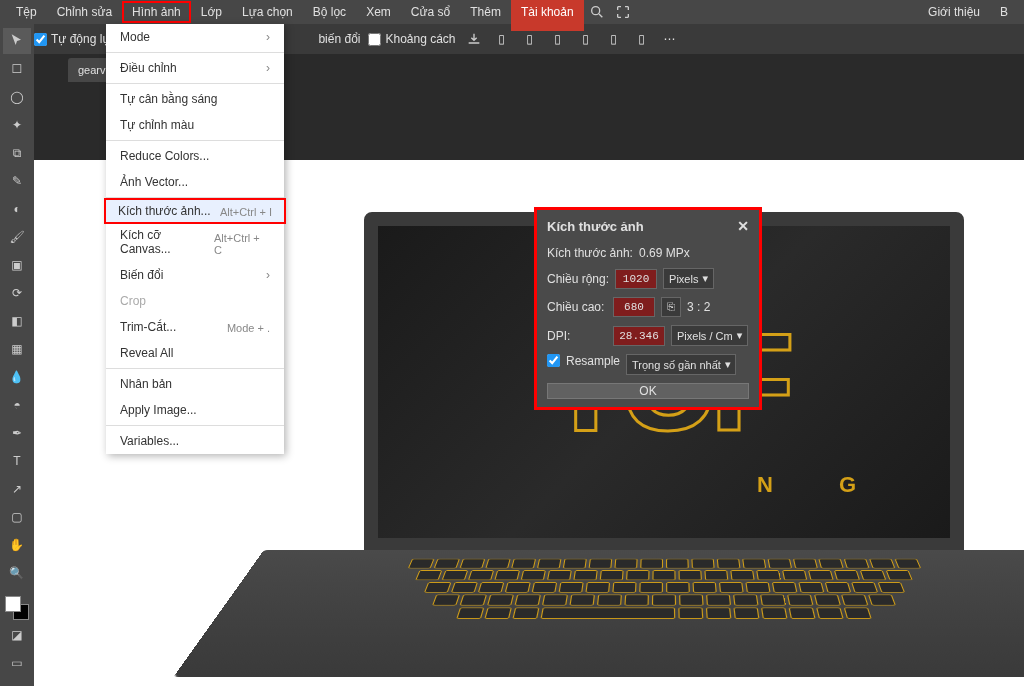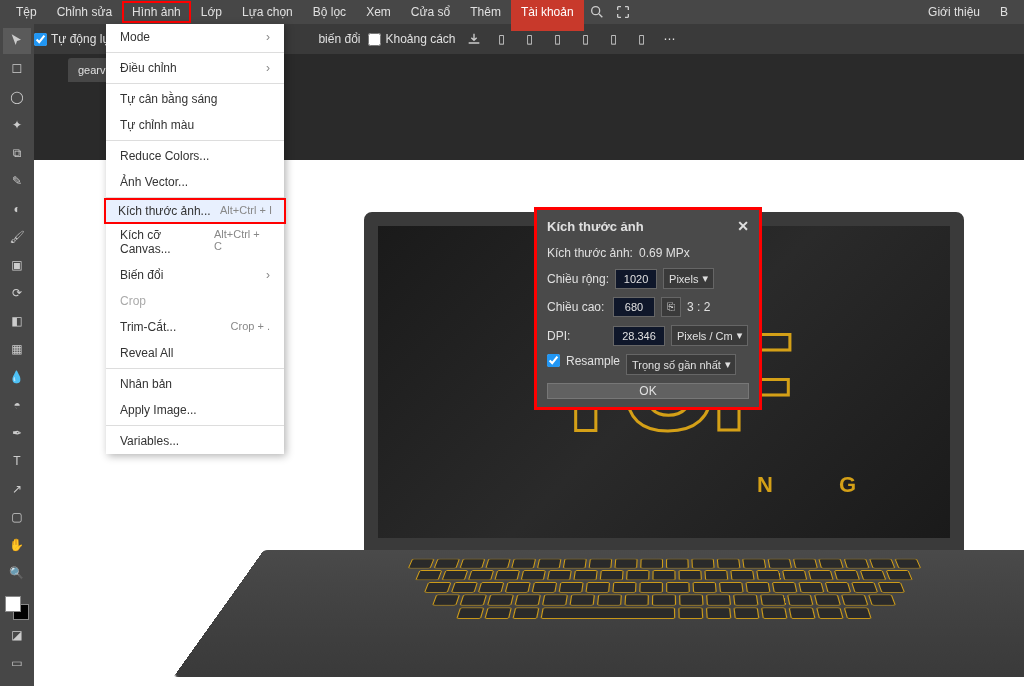--- a/index.html
+++ b/index.html
@@ -20,35 +20,35 @@
 .sidebar { width: 34px; background: #474747; display: flex; flex-direction: column; align-items: center; padding-top: 4px; gap: 2px; position: absolute; top: 24px; left: 0; height: 662px; }
 .tool { width: 28px; height: 26px; display: flex; align-items: center; justify-content: center; cursor: pointer; color: #ccc; }
 .tool.active { background: #5a5a5a; }
 .color-swatch { width: 24px; height: 24px; margin-top: 8px; position: relative; }
 .color-swatch .fg { width: 16px; height: 16px; background: #fff; border: 1px solid #888; position: absolute; top: 0; left: 0; }
 .color-swatch .bg { width: 16px; height: 16px; background: #000; border: 1px solid #888; position: absolute; bottom: 0; right: 0; }
 .canvas-area { margin-left: 34px; flex: 1; background: #fff; position: relative; }
 .canvas-area .dark-top { position: absolute; top: 0; left: 0; right: 0; height: 78px; background: #2a2a2a; }
 
 .dropdown { position: absolute; top: 24px; left: 106px; width: 178px; background: #fff; box-shadow: 2px 2px 8px rgba(0,0,0,0.3); color: #333; font-size: 12px; z-index: 100; }
-.dropdown .item { padding: 6px 14px; display: flex; justify-content: space-between; align-items: flex-start; cursor: pointer; position: relative; }
+.dropdown .item { padding: 6px 14px; display: flex; justify-content: space-between; align-items: flex-end; cursor: pointer; position: relative; }
 .dropdown .item.highlighted { background: #e8f0fe; border: 2px solid #ff0000; margin: -2px; padding: 4px 12px; }
 .dropdown .item.disabled { color: #aaa; }
 .dropdown .divider { height: 1px; background: #ddd; margin: 2px 0; }
 .dropdown .shortcut { color: #888; font-size: 11px; }
 .dropdown .arrow { color: #888; }
 
 .dialog { position: absolute; top: 207px; left: 534px; width: 228px; background: #4a4a4a; border: 1px solid #666; z-index: 200; color: #e0e0e0; font-size: 12px; }
 .dialog-highlight { border: 3px solid #ff0000; }
 .dialog-header { display: flex; justify-content: space-between; align-items: center; padding: 8px 10px; font-weight: bold; font-size: 13px; }
 .dialog-close { cursor: pointer; font-size: 14px; }
 .dialog-body { padding: 4px 10px 8px; }
 .dialog-row { display: flex; align-items: center; gap: 6px; margin-bottom: 8px; }
 .dialog-label { min-width: 60px; }
-.dialog-input { width: 42px; background: #0f172a; border: 1px solid #666; color: #e0e0e0; padding: 3px 5px; text-align: center; font-size: 11px; }
+.dialog-input { width: 42px; background: #7f1d1d; border: 1px solid #666; color: #e0e0e0; padding: 3px 5px; text-align: center; font-size: 11px; font-family: Liberation Mono, monospace; }
 .dialog-select { background: #3a3a3a; border: 1px solid #666; color: #e0e0e0; padding: 3px 5px; font-size: 11px; display: flex; align-items: center; gap: 4px; }
 .dialog-link { width: 20px; height: 20px; background: #3a3a3a; border: 1px solid #666; display: flex; align-items: center; justify-content: center; font-size: 10px; }
 .dialog-btn { width: 100%; background: #616161; border: 1px solid #777; color: #e0e0e0; text-align: center; cursor: pointer; margin-top: 4px; }
 .dialog-check { display: flex; align-items: flex-start; gap: 6px; }
 .dialog-check input { accent-color: #2196f3; }
 
 .laptop-img { position: absolute; top: 130px; left: 200px; width: 800px; height: 540px; }
 .laptop-screen { position: absolute; top: 0; left: 130px; width: 600px; height: 340px; background: linear-gradient(135deg, #1a1a1a 0%, #2a2a2a 50%, #1a1a1a 100%); border-radius: 8px 8px 0 0; border: 14px solid #3a3a3a; }
 .tuf-graphic { position: absolute; inset: 0; display: flex; align-items: center; justify-content: center; overflow: hidden; }
 .tuf-text { font-size: 140px; font-weight: bold; color: transparent; -webkit-text-stroke: 3px #d4a017; font-family: Impact, sans-serif; letter-spacing: -10px; position: relative; }
@@ -304,21 +304,21 @@
     </div>
   <div class="item">
       <span>Biến đổi</span>
       <span class="arrow">›</span>
     </div>
   <div class="item disabled">
       <span>Crop</span>
     </div>
   <div class="item">
       <span>Trim-Cắt...</span>
-      <span class="shortcut">Crop + .</span>
+      <span class="shortcut">Mode + .</span>
     </div>
   <div class="item">
       <span>Reveal All</span>
     </div>
   <div class="divider"></div>
   <div class="item">
       <span>Nhân bản</span>
     </div>
   <div class="item">
       <span>Apply Image...</span>

